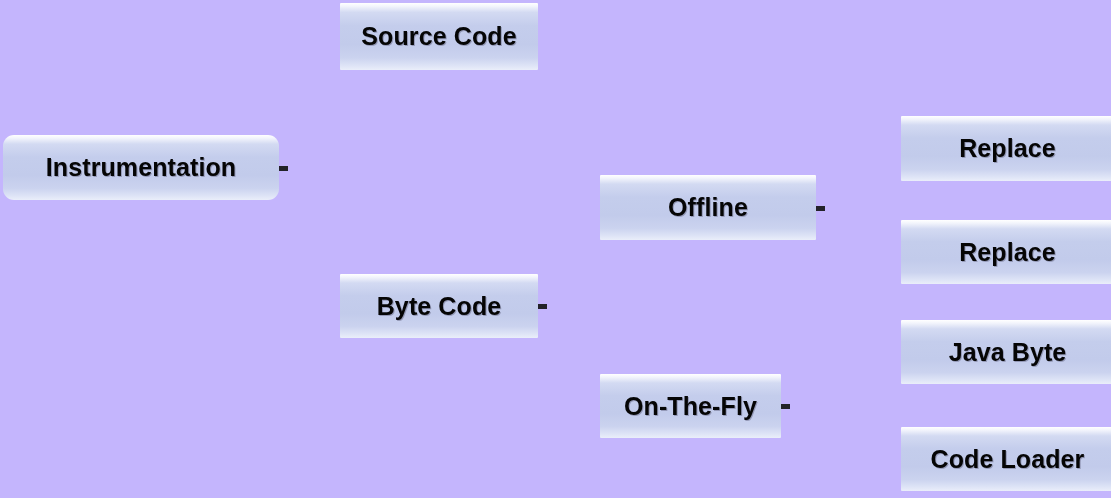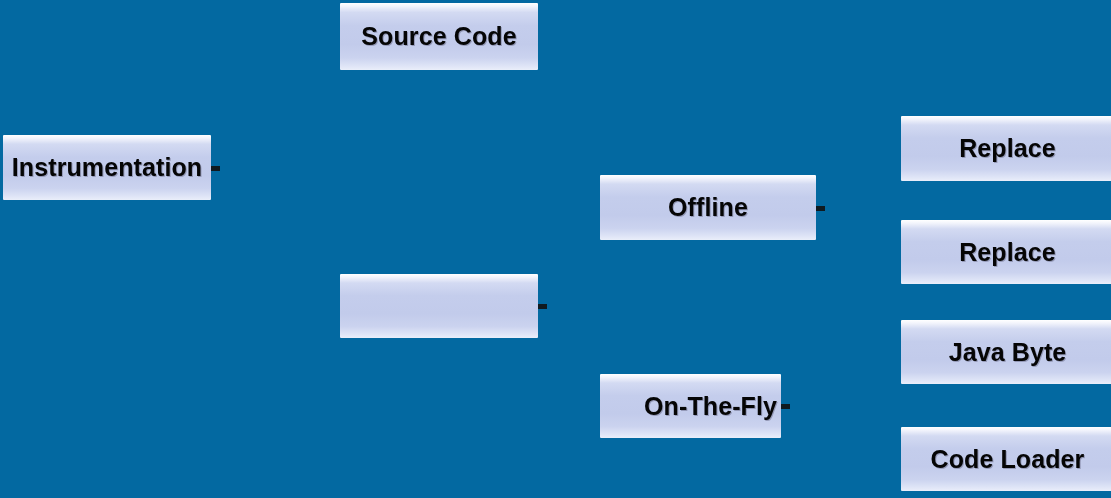--- a/index.html
+++ b/index.html
@@ -52,36 +52,37 @@
     background: #121212;
     right: -9px;
     top: 50%;
     margin-top: -2px;
     opacity: 0.9;
   }
 </style>
 </head>
 <body>
 
-<div id="canvas" style="background: #0369a1; text-decoration: underline;">
+<div id="canvas" style="background: #c4b5fd; text-decoration: underline;">
     <div class="node" style="left: 340px; top: 3px; width: 198px; height: 67px; font-size: 25px;">
       <span class="label">Source Code</span>
     </div>
-    <div class="node" style="left: 3px; top: 135px; width: 208px; height: 65px; font-size: 25px;">
+    <div class="node" style="left: 3px; top: 135px; width: 276px; height: 65px; font-size: 25px; border-radius: 11px;">
       <span class="label">Instrumentation</span>
       <span class="nub"></span>
     </div>
     <div class="node" style="left: 600px; top: 175px; width: 216px; height: 65px; font-size: 25px;">
       <span class="label">Offline</span>
       <span class="nub"></span>
     </div>
     <div class="node" style="left: 340px; top: 274px; width: 198px; height: 64px; font-size: 25px;">
+      <span class="label">Byte Code</span>
       <span class="nub"></span>
     </div>
-    <div class="node" style="left: 600px; top: 374px; width: 181px; height: 64px; font-size: 25px; justify-content: flex-end;">
+    <div class="node" style="left: 600px; top: 374px; width: 181px; height: 64px; font-size: 25px;">
       <span class="label">On-The-Fly</span>
       <span class="nub"></span>
     </div>
     <div class="node" style="left: 901px; top: 116px; width: 213px; height: 65px; font-size: 25px;">
       <span class="label">Replace</span>
     </div>
     <div class="node" style="left: 901px; top: 220px; width: 213px; height: 64px; font-size: 25px;">
       <span class="label">Replace</span>
     </div>
     <div class="node" style="left: 901px; top: 320px; width: 213px; height: 64px; font-size: 25px;">

